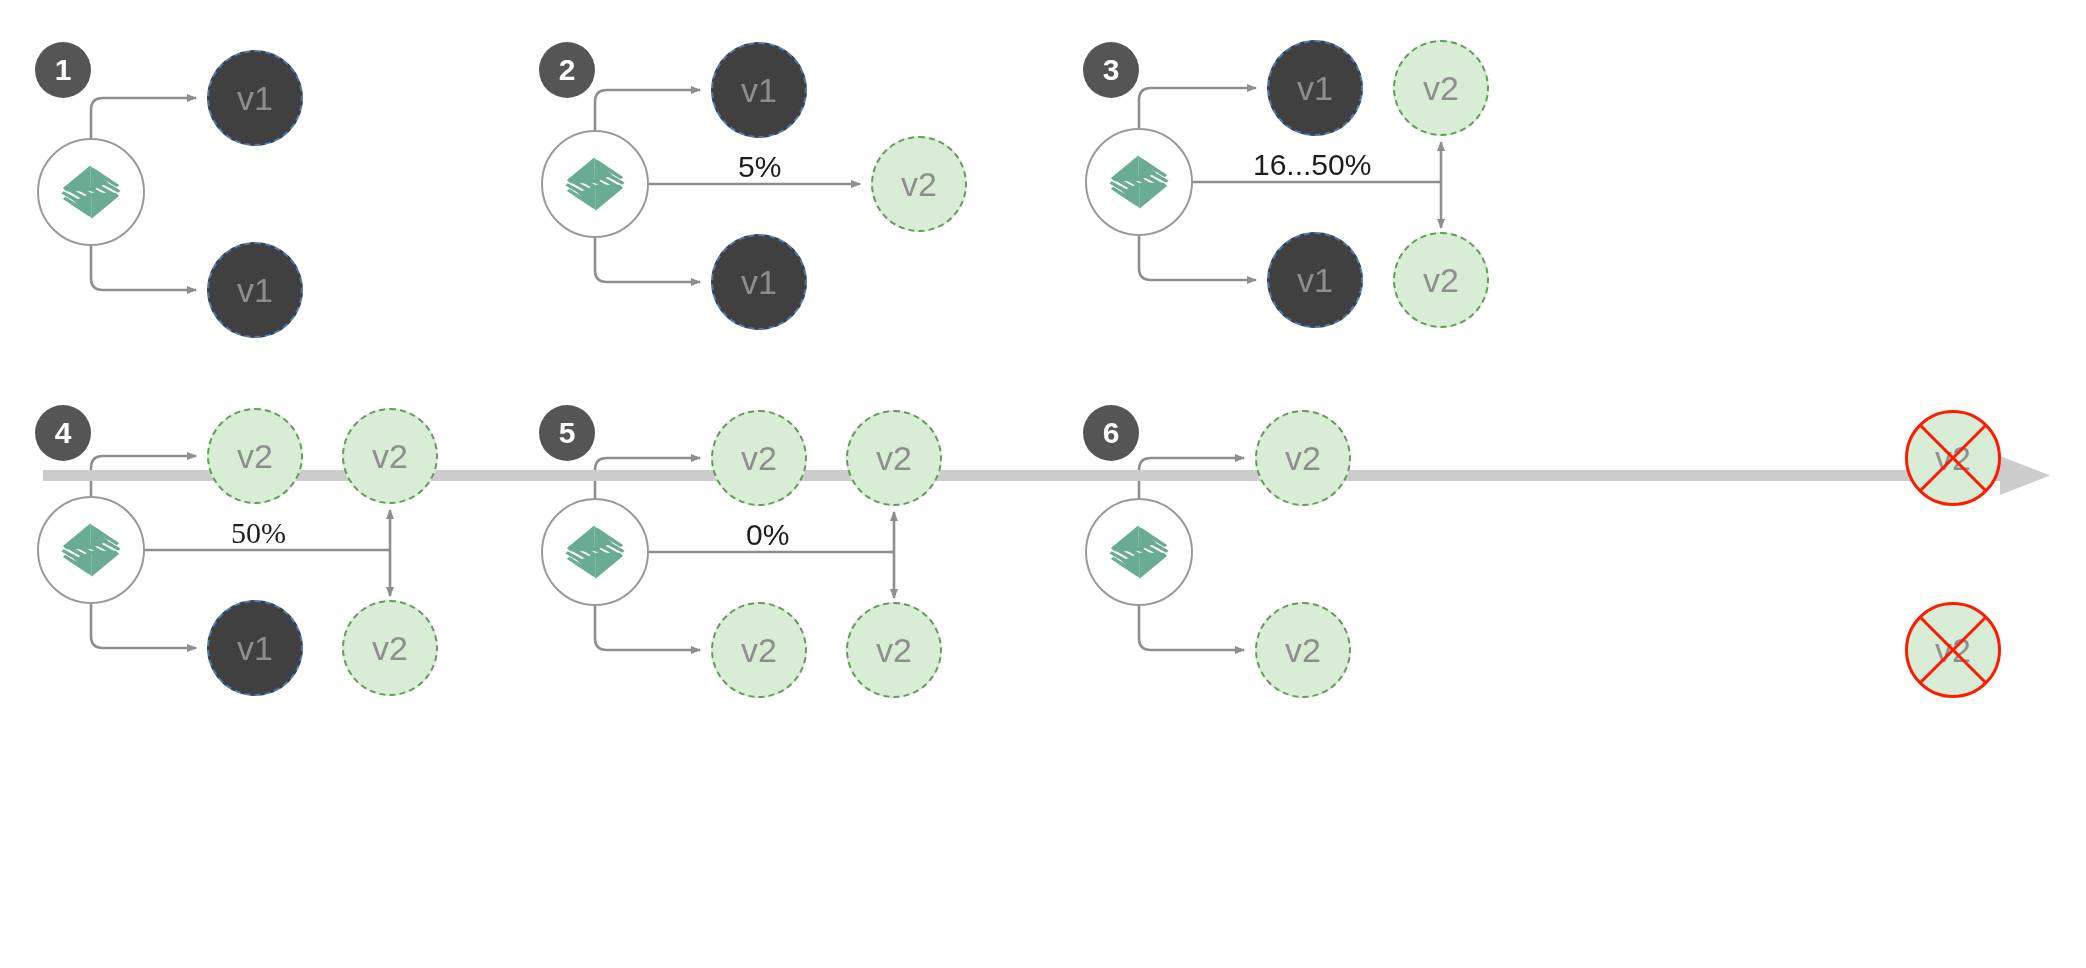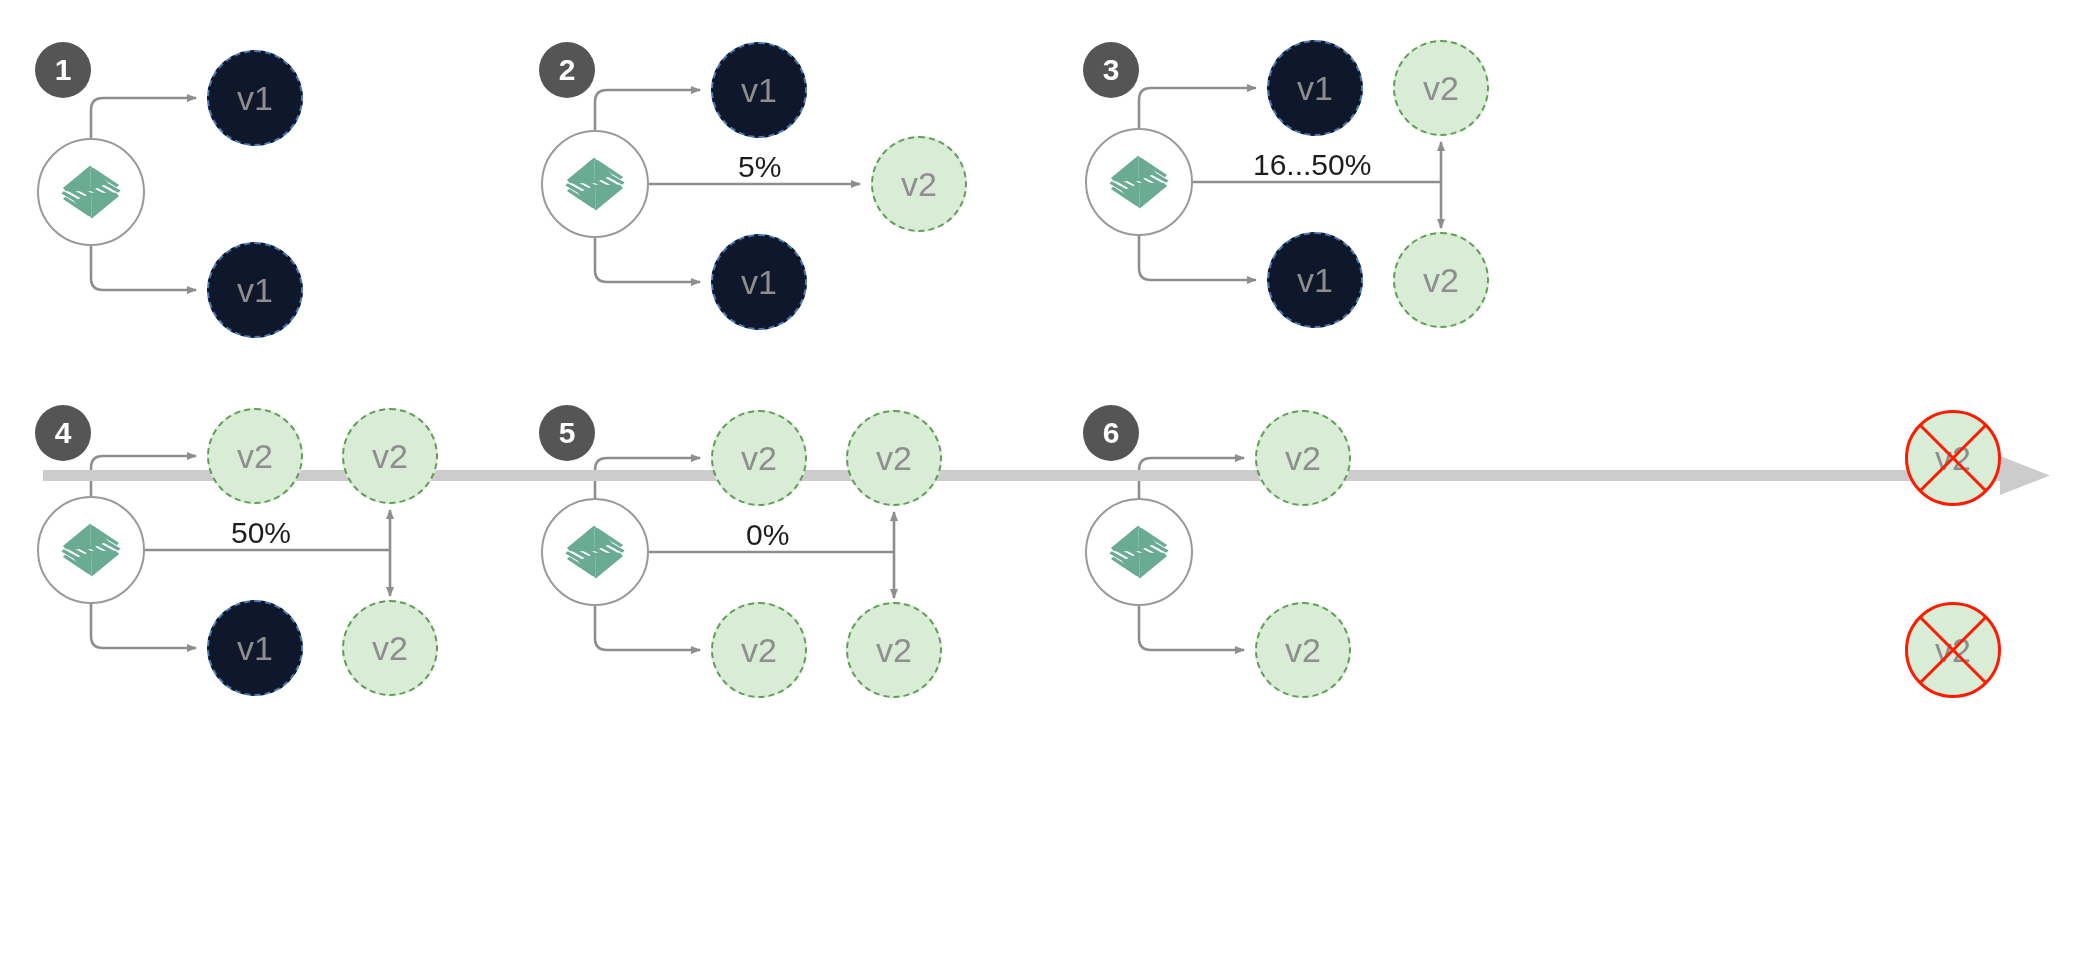--- a/index.html
+++ b/index.html
@@ -32,21 +32,21 @@
     position: absolute;
     width: 96px; height: 96px;
     border-radius: 50%;
     display: flex; align-items: center; justify-content: center;
     font-size: 34px;
     color: #8e8e8e;
     line-height: 1;
     user-select: none;
   }
   .node.v1 {
-    background: #0f172a;
+    background: #404040;
     border: 2px dashed #4a79b8;
   }
   .node.v2 {
     background: #d8ecd6;
     border: 2px dashed #5f9e54;
   }
   .node.killed {
     background: #d8ecd6;
     border: 3px solid #ff1a00;
   }
@@ -319,16 +319,16 @@
     <svg class="cross" viewBox="0 0 100 100">
       <g stroke="#ff1a00" stroke-width="3.2">
         <line x1="14.6" y1="14.6" x2="85.4" y2="85.4"></line>
         <line x1="85.4" y1="14.6" x2="14.6" y2="85.4"></line>
       </g>
     </svg>
   </div>
 
   <div class="plabel" style="left:738px; top:152px;">5%</div>
   <div class="plabel" style="left:1253px; top:150px;">16...50%</div>
-  <div class="plabel" style="left:231px; top:518px;">50%</div>
+  <div class="plabel" style="left:231px; top:518px;font-family:Liberation Serif, serif;">50%</div>
   <div class="plabel" style="left:746px; top:520px;">0%</div>
 
 </div>
 
 </body></html>

